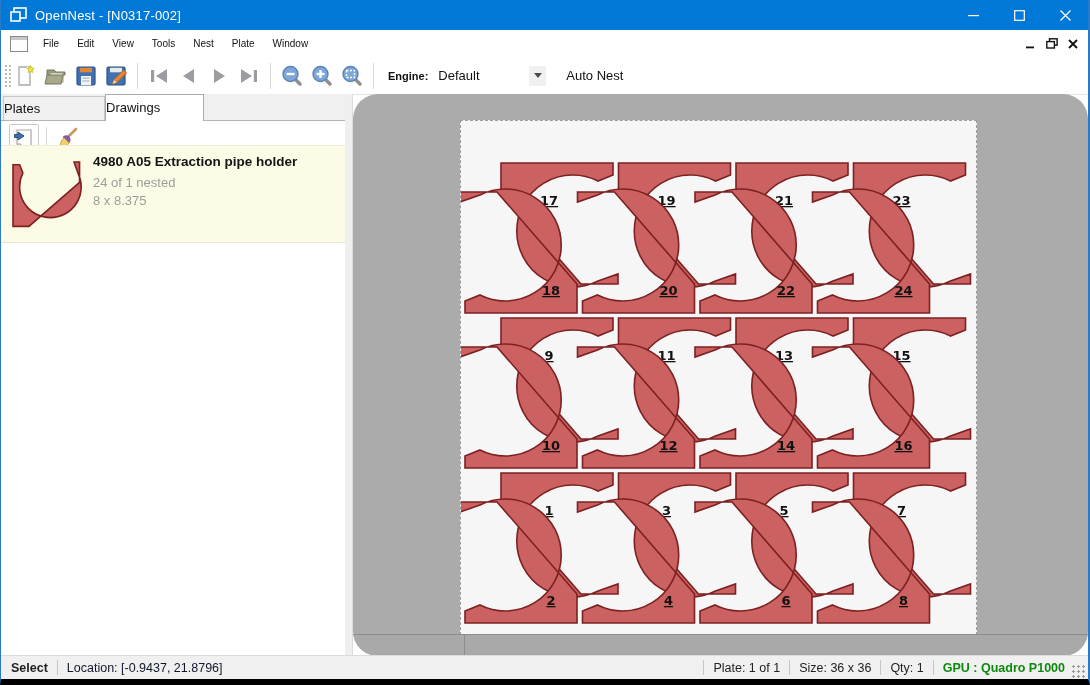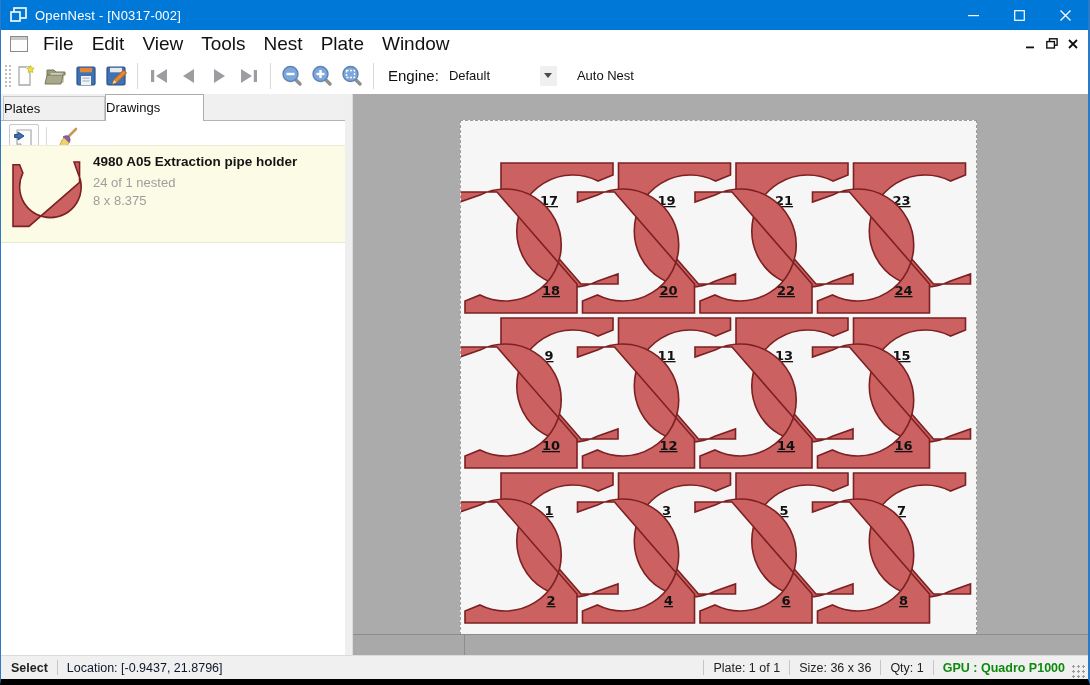--- a/index.html
+++ b/index.html
@@ -11,30 +11,30 @@
   .titlebar{position:absolute;left:0;top:0;right:0;height:30px;background:#0078d7;color:#fff;
     display:flex;align-items:center;}
   .titlebar .app-icon{margin:0 8px 0 9px;width:17px;height:16px;flex:0 0 auto;}
   .titlebar .title{font-size:13px;letter-spacing:.2px;}
   .cap-btns{margin-left:auto;display:flex;height:100%;}
   .cap-btn{width:46px;height:100%;display:flex;align-items:center;justify-content:center;}
   
   .menubar{position:absolute;left:0;top:30px;right:0;height:27px;background:#fff;display:flex;align-items:center;}
   .mdi-icon{width:16px;height:14px;margin:0 6px 0 9px;border:1px solid #8a8a8a;background:#fdfdfd;position:relative;}
   .mdi-icon:before{content:"";position:absolute;left:0;top:0;right:0;height:3px;background:#c8c8c8;}
-  .menu-item{padding:9px 9px;font-size:19px;color:#111;line-height:27px;}
+  .menu-item{padding:9px 9px;font-size:10px;color:#111;line-height:27px;}
   .mdi-controls{margin-left:auto;display:flex;align-items:center;gap:10px;padding-right:10px;color:#111;}
   
   .toolbar{position:absolute;left:0;top:57px;right:0;height:37px;background:#fff;border-bottom:1px solid #e4e4e4;
     display:flex;align-items:center;}
   .grip{width:8px;height:26px;margin-left:2px;
     background:radial-gradient(circle,#bdbdbd 1px,transparent 1.2px);background-size:4px 4px;background-position:1px 1px;}
   .tbtn{width:30px;height:30px;display:flex;align-items:center;justify-content:center;border-radius:2px;}
   .tsep{width:1px;height:26px;background:#d9d9d9;margin:0 6px;}
-  .engine-label{font-size:15px;font-weight:normal;color:#111;margin:0 8px 0 8px;}
+  .engine-label{font-size:11px;font-weight:bold;color:#111;margin:0 8px 0 8px;}
   .engine-combo{width:110px;height:22px;background:#fff;display:flex;align-items:center;font-size:13px;color:#111;}
   .engine-combo .val{flex:1;padding-left:2px;}
   .combo-arrow{width:17px;height:20px;background:#f0f0f0;display:flex;align-items:center;justify-content:center;}
   .autonest{font-size:13px;color:#111;margin-left:14px;padding:4px 6px;}
   
   .content{position:absolute;left:0;top:94px;right:0;bottom:23px;}
   .leftpanel{position:absolute;left:0;top:0;width:344px;bottom:0;background:#fff;}
   .splitter{position:absolute;left:344px;top:0;width:8px;bottom:0;background:#efefef;border-right:1px solid #dcdcdc;box-sizing:border-box;}
   
   .tabstrip{position:absolute;left:0;top:0;right:0;height:27px;background:#f0f0f0;border-bottom:1px solid #b4b4b4;box-sizing:border-box;}
@@ -254,21 +254,21 @@
         <div class="dtext">
           <div class="dtitle">4980 A05 Extraction pipe holder</div>
           <div class="dline">24 of 1 nested</div>
           <div class="dline">8 x 8.375</div>
         </div>
       </div>
     </div>
 
     <div class="splitter"></div>
 
-    <div class="canvas" style="background: rgb(171, 171, 171);">
+    <div class="canvas" style="background: rgb(171, 171, 171); border-radius: 25px;">
       <div class="plate">
         <svg width="515" height="513" viewBox="0 0 515 513">
           <g id="parts-layer">
               <path d="M0,0 L112,0 L112,12 L97,18 A56 56 0 1 0 97,118 L117,111 L117,121 L80,121 L0,29 Z" class="part" transform="translate(40,42)" style="fill: rgb(203, 98, 97); stroke: rgb(124, 32, 34);"></path>
               <text class="part-num" x="88" y="84">17</text>
               <path d="M0,0 L112,0 L112,12 L97,18 A56 56 0 1 0 97,118 L117,111 L117,121 L80,121 L0,29 Z" class="part" transform="translate(116,192) rotate(180)" style="fill: rgb(203, 98, 97); stroke: rgb(124, 32, 34);"></path>
               <text class="part-num" x="90" y="174">18</text>
               <path d="M0,0 L112,0 L112,12 L97,18 A56 56 0 1 0 97,118 L117,111 L117,121 L80,121 L0,29 Z" class="part" transform="translate(157.5,42)" style="fill: rgb(203, 98, 97); stroke: rgb(124, 32, 34);"></path>
               <text class="part-num" x="205.5" y="84">19</text>
               <path d="M0,0 L112,0 L112,12 L97,18 A56 56 0 1 0 97,118 L117,111 L117,121 L80,121 L0,29 Z" class="part" transform="translate(233.5,192) rotate(180)" style="fill: rgb(203, 98, 97); stroke: rgb(124, 32, 34);"></path>

